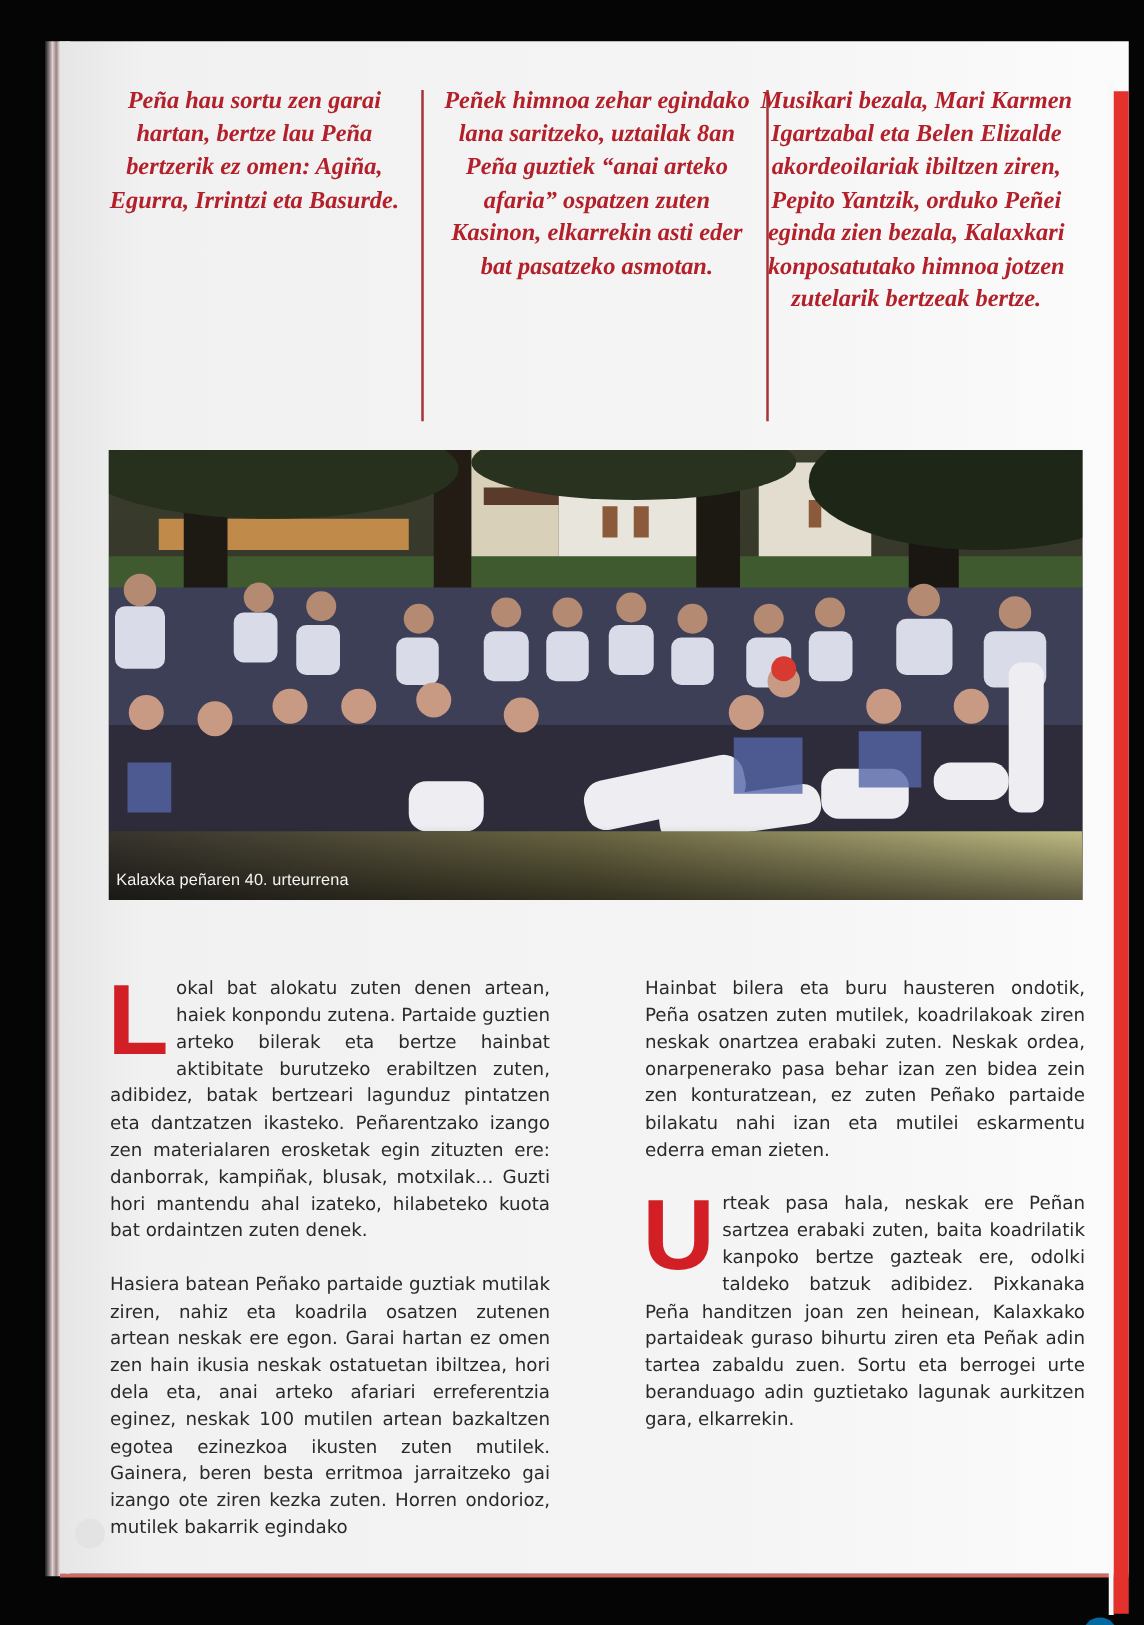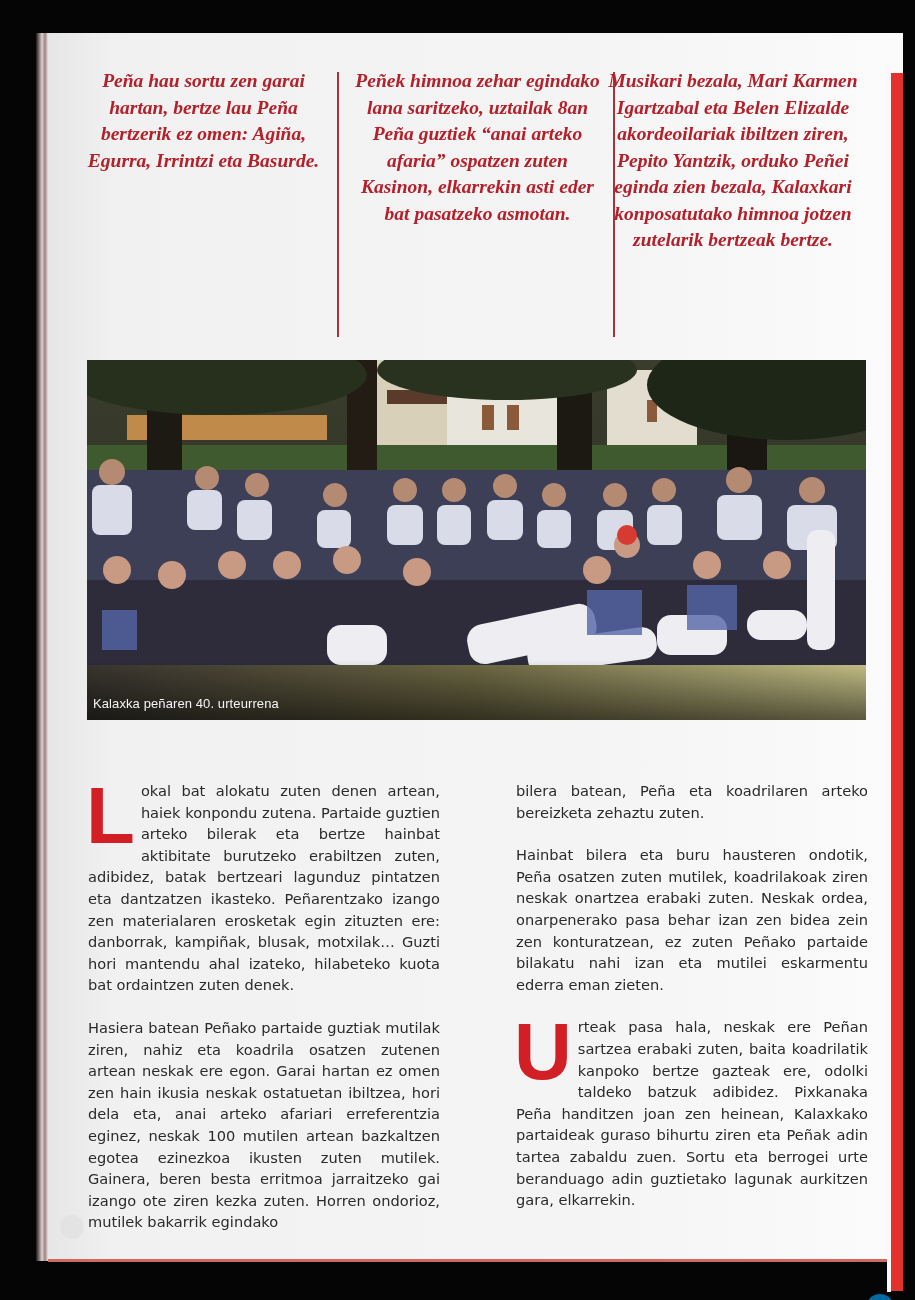--- a/index.html
+++ b/index.html
@@ -144,19 +144,18 @@
   </svg>
 </div>
 <div class="caption">Kalaxka peñaren 40. urteurrena</div>
 
 <div class="body-col col-left">
   <p><span class="dropcap">L</span><span>okal bat alokatu zuten denen artean, haiek konpondu zutena. Partaide guztien arteko bilerak eta bertze hainbat aktibitate burutzeko erabiltzen zuten, adibidez, batak bertzeari lagunduz pintatzen eta dantzatzen ikasteko. Peñarentzako izango zen materialaren erosketak egin zituzten ere: danborrak, kampiñak, blusak, motxilak… Guzti hori mantendu ahal izateko, hilabeteko kuota bat ordaintzen zuten denek.</span></p>
   <p>Hasiera batean Peñako partaide guztiak mutilak ziren, nahiz eta koadrila osatzen zutenen artean neskak ere egon. Garai hartan ez omen zen hain ikusia neskak ostatuetan ibiltzea, hori dela eta, anai arteko afariari erreferentzia eginez, neskak 100 mutilen artean bazkaltzen egotea ezinezkoa ikusten zuten mutilek. Gainera, beren besta erritmoa jarraitzeko gai izango ote ziren kezka zuten. Horren ondorioz, mutilek bakarrik egindako</p>
 </div>
 
 <div class="body-col col-right">
-  <p>bilera batean, Peña eta koadrilaren arteko bereizketa zehaztu zuten.</p>
   <p>Hainbat bilera eta buru hausteren ondotik, Peña osatzen zuten mutilek, koadrilakoak ziren neskak onartzea erabaki zuten. Neskak ordea, onarpenerako pasa behar izan zen bidea zein zen konturatzean, ez zuten Peñako partaide bilakatu nahi izan eta mutilei eskarmentu ederra eman zieten.</p>
   <p><span class="dropcap">U</span><span>rteak pasa hala, neskak ere Peñan sartzea erabaki zuten, baita koadrilatik kanpoko bertze gazteak ere, odolki taldeko batzuk adibidez. Pixkanaka Peña handitzen joan zen heinean, Kalaxkako partaideak guraso bihurtu ziren eta Peñak adin tartea zabaldu zuen. Sortu eta berrogei urte beranduago adin guztietako lagunak aurkitzen gara, elkarrekin.</span></p>
 </div>
 
 <div class="smudge"></div>
 <div class="page-number">24</div>
 
 </body></html>

